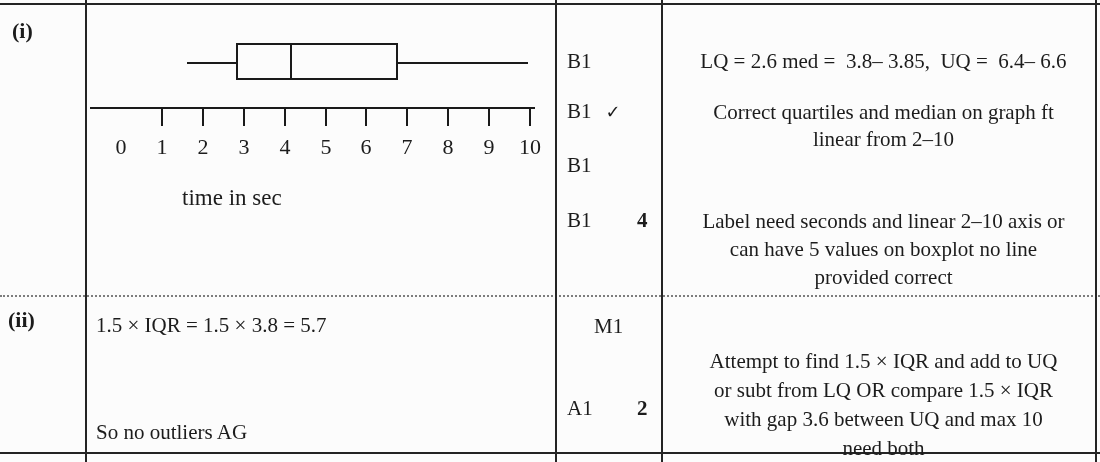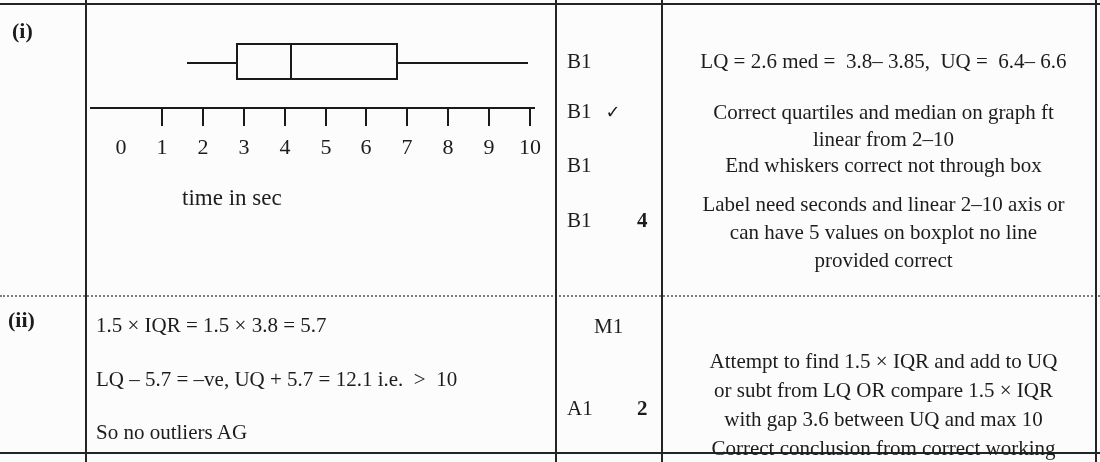--- a/index.html
+++ b/index.html
@@ -91,35 +91,32 @@
   <div class="t markrow" style="top:48px;"><span>B1</span></div>
   <div class="t markrow" style="top:98px;"><span>B1</span><span class="ft-tick">✓</span></div>
   <div class="t markrow" style="top:152px;"><span>B1</span></div>
   <div class="t markrow" style="top:207px;"><span>B1</span><span class="total">4</span></div>
 
   <div class="t pre comments" style="top:48px;">LQ = 2.6 med =  3.8– 3.85,  UQ =  6.4– 6.6</div>
   <div class="t block comments" style="top:99px;">
     <div>Correct quartiles and median on graph ft</div>
     <div>linear from 2–10</div>
   </div>
-  <div class="t comments" style="top:152px;">End whiskers correct not through box</div>
-  <div class="t block lh28 comments" style="top:190px;">
+  <div class="t block lh28 comments" style="top:207px;">
     <div>Label need seconds and linear 2–10 axis or</div>
     <div>can have 5 values on boxplot no line</div>
     <div>provided correct</div>
   </div>
 
   <div class="t" style="left:96px; top:312px;">1.5 × IQR = 1.5 × 3.8 = 5.7</div>
-  <div class="t pre" style="left:96px; top:366px;">LQ – 5.7 = –ve, UQ + 5.7 = 12.1 i.e.  &gt;  10</div>
   <div class="t" style="left:96px; top:419px;">So no outliers AG</div>
 
   <div class="t markrow" style="top:313px;margin-left:27px;"><span>M1</span></div>
   <div class="t markrow" style="top:395px;"><span>A1</span><span class="total">2</span></div>
 
   <div class="t block lh29 comments" style="top:311px;margin-top:36px;">
     <div>Attempt to find 1.5 × IQR and add to UQ</div>
     <div>or subt from LQ OR compare 1.5 × IQR</div>
     <div>with gap 3.6 between UQ and max 10</div>
-    <div>Correct conclusion from correct working</div>
     <div>need both</div>
   </div>
 
 </div>
 
 </body></html>

